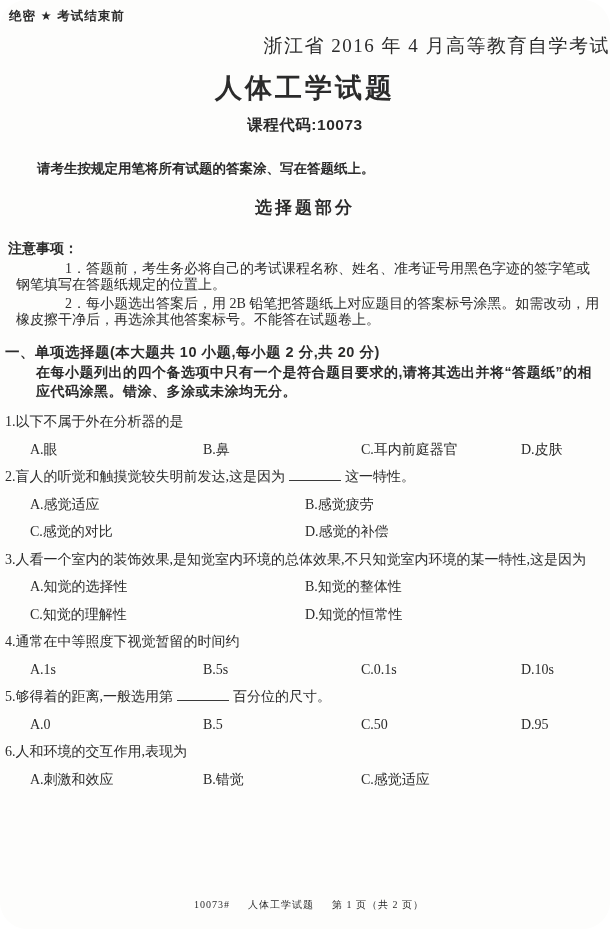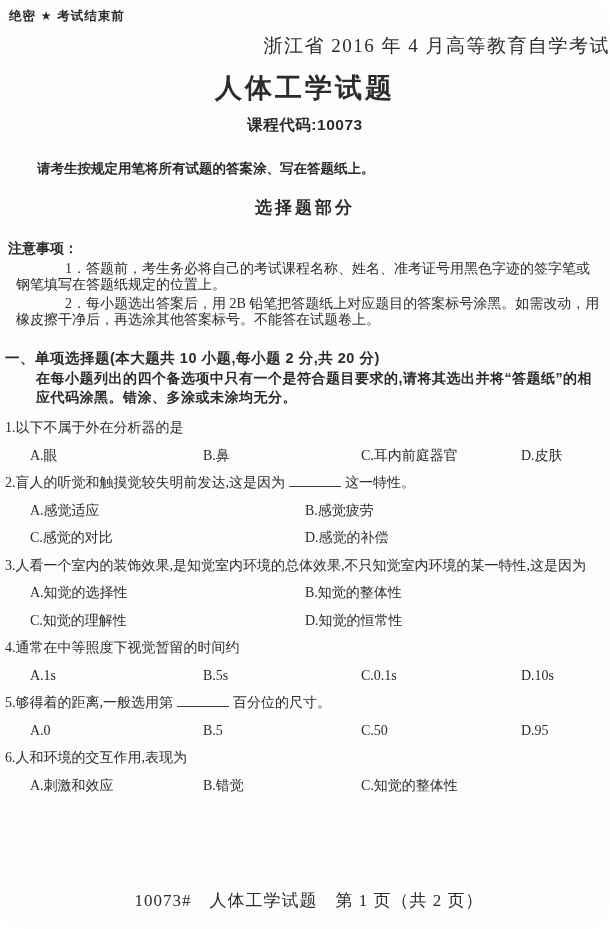--- a/index.html
+++ b/index.html
@@ -54,21 +54,21 @@
   .notes-heading {
     margin: 21px 0 0 8px;
     font-size: 14px;
   }
   .note {
     margin: 3px 8px 0 16px;
     text-indent: 49px;
     line-height: 16px;
   }
   .part-heading {
-    margin: 21px 0 0 5px;
+    margin: 15px 0 0 5px;
     font-size: 14.5px;
     letter-spacing: 0.5px;
   }
   .part-instruction {
     margin: 1px 10px 0 36px;
     line-height: 19px;
     letter-spacing: 0.5px;
   }
   .questions {
     margin-top: 7px;
@@ -91,21 +91,21 @@
     width: 52px;
     height: 14px;
     margin: 0 4px;
     border-bottom: 1px solid #3a3a3a;
     vertical-align: baseline;
   }
   .footer {
     position: absolute;
     left: 0; right: 0; bottom: 17px;
     text-align: center;
-    font-size: 17px;
+    font-size: 10px;
     letter-spacing: 1px;
     padding-left: 8px;
   }
   .footer span { margin: 0 9px; }
 </style>
 </head>
 <body>
 
 <div class="sheet">
 
@@ -176,21 +176,21 @@
         <span>C.50</span>
         <span>D.95</span>
       </div>
     </div>
 
     <div>
       <div class="q-stem">6.人和环境的交互作用,表现为</div>
       <div class="opts four">
         <span>A.刺激和效应</span>
         <span>B.错觉</span>
-        <span>C.知觉的整体性</span>
+        <span>C.感觉适应</span>
       </div>
     </div>
 
   </div>
 
   <div class="footer">
     <span>10073#</span><span>人体工学试题</span><span>第 1 页（共 2 页）</span>
   </div>
 
 </div>

